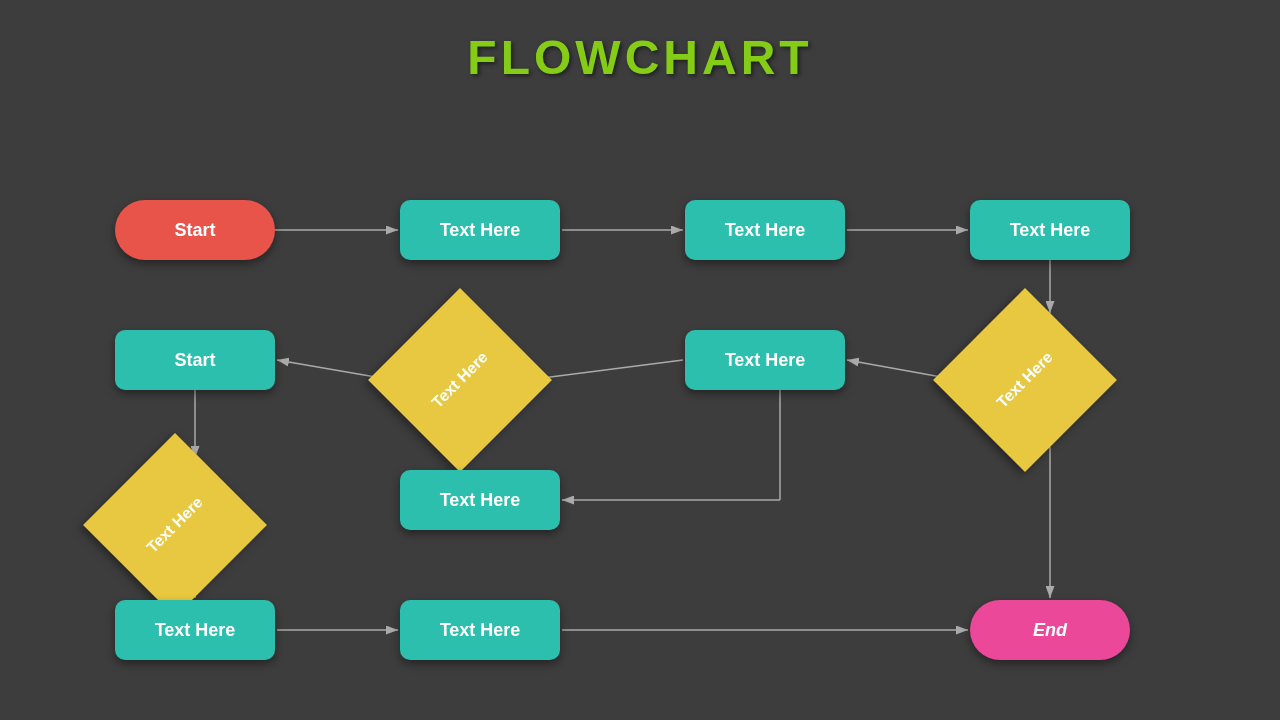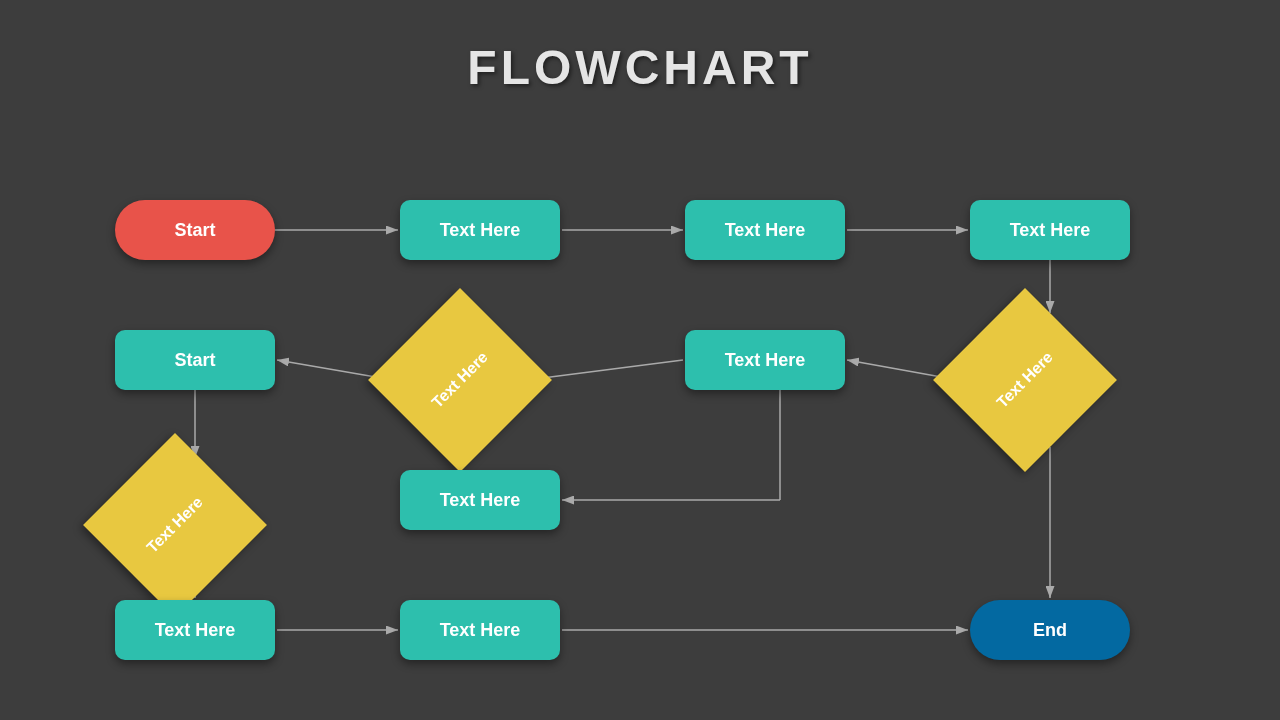--- a/index.html
+++ b/index.html
@@ -7,25 +7,25 @@
       width: 1280px;
       height: 720px;
       background-color: #3d3d3d;
       font-family: 'Arial', sans-serif;
       overflow: hidden;
       position: relative;
     }
 
     .title {
       text-align: center;
-      color: #e5e5e5;
+      color: #84cc16;
       font-size: 48px;
       font-weight: 900;
       letter-spacing: 4px;
-      padding-top: 40px;
+      padding-top: 30px;
       text-shadow: 2px 2px 4px rgba(0,0,0,0.5);
     }
 
     .flowchart-container {
       position: absolute;
       top: 120px;
       left: 0;
       width: 1280px;
       height: 600px;
     }
@@ -55,21 +55,22 @@
       width: 160px;
       height: 60px;
       box-shadow: 0 4px 8px rgba(0,0,0,0.4);
     }
 
     .start-pill {
       background-color: #e8534a;
     }
 
     .end-pill {
-      background-color: #0369a1;
+      background-color: #ec4899;
+      font-style: italic;
     }
 
     .diamond {
       width: 130px;
       height: 130px;
       background-color: #e8c840;
       transform: rotate(45deg);
       box-shadow: 0 4px 8px rgba(0,0,0,0.4);
     }
 

